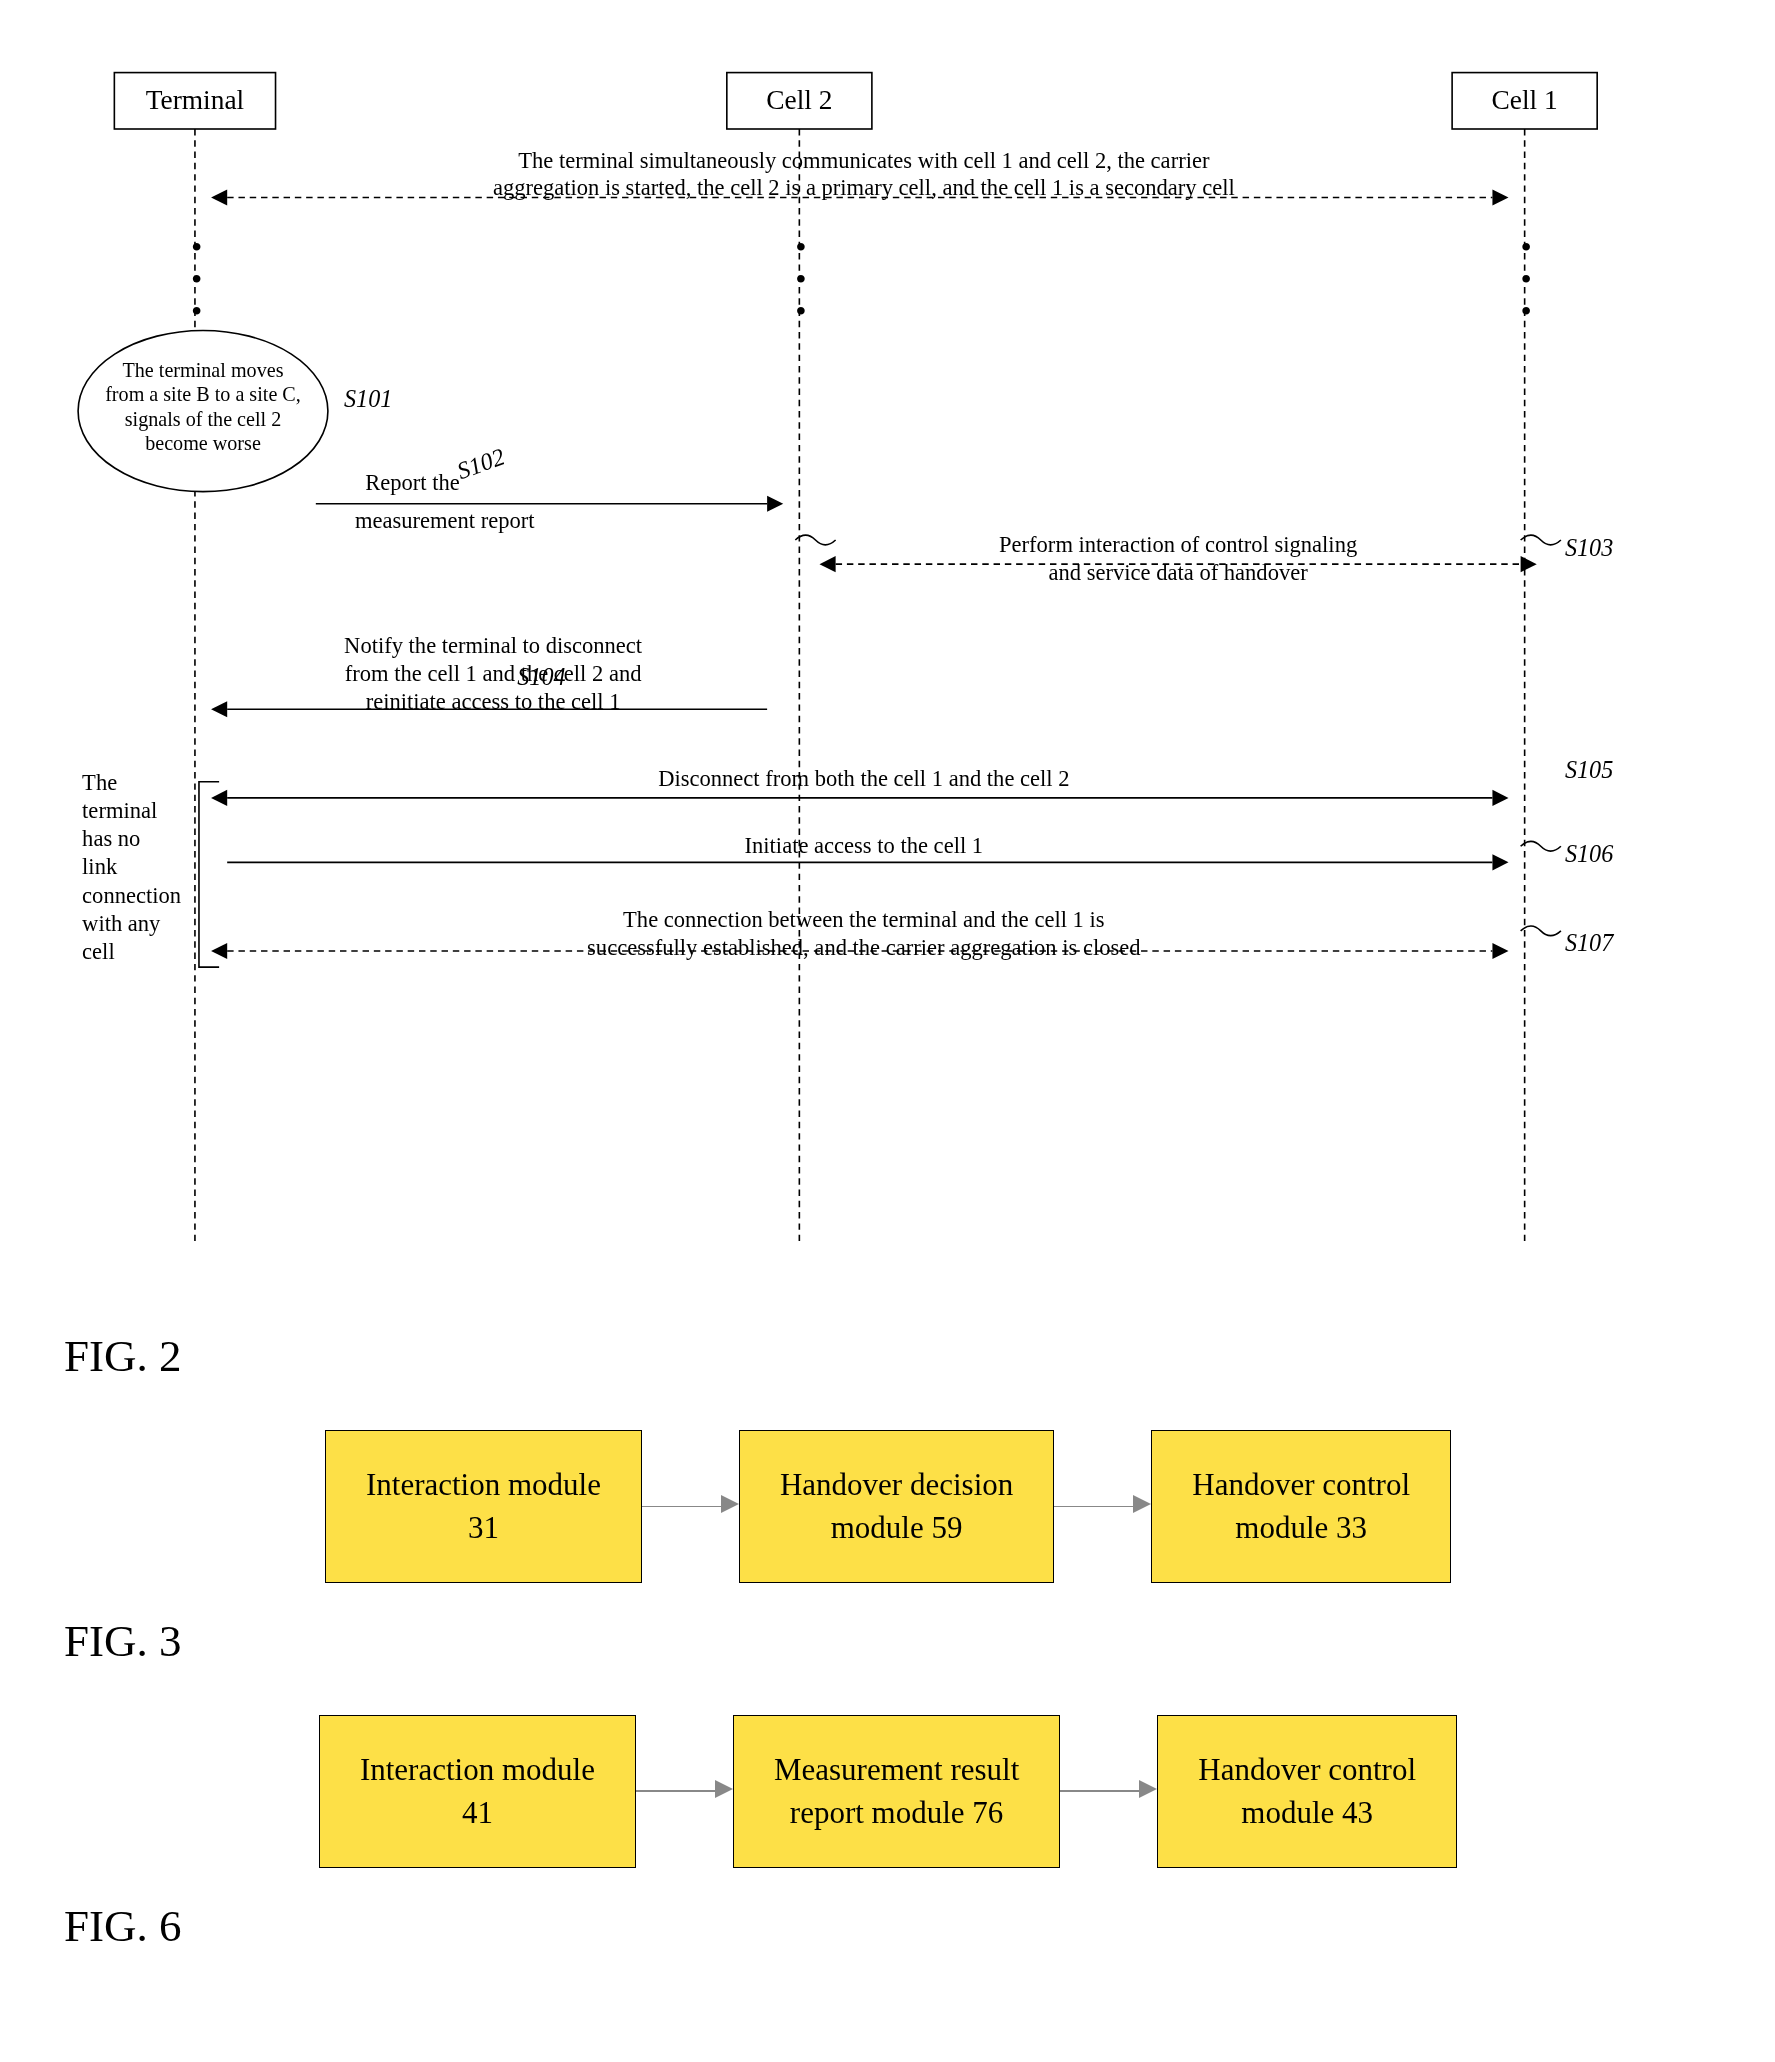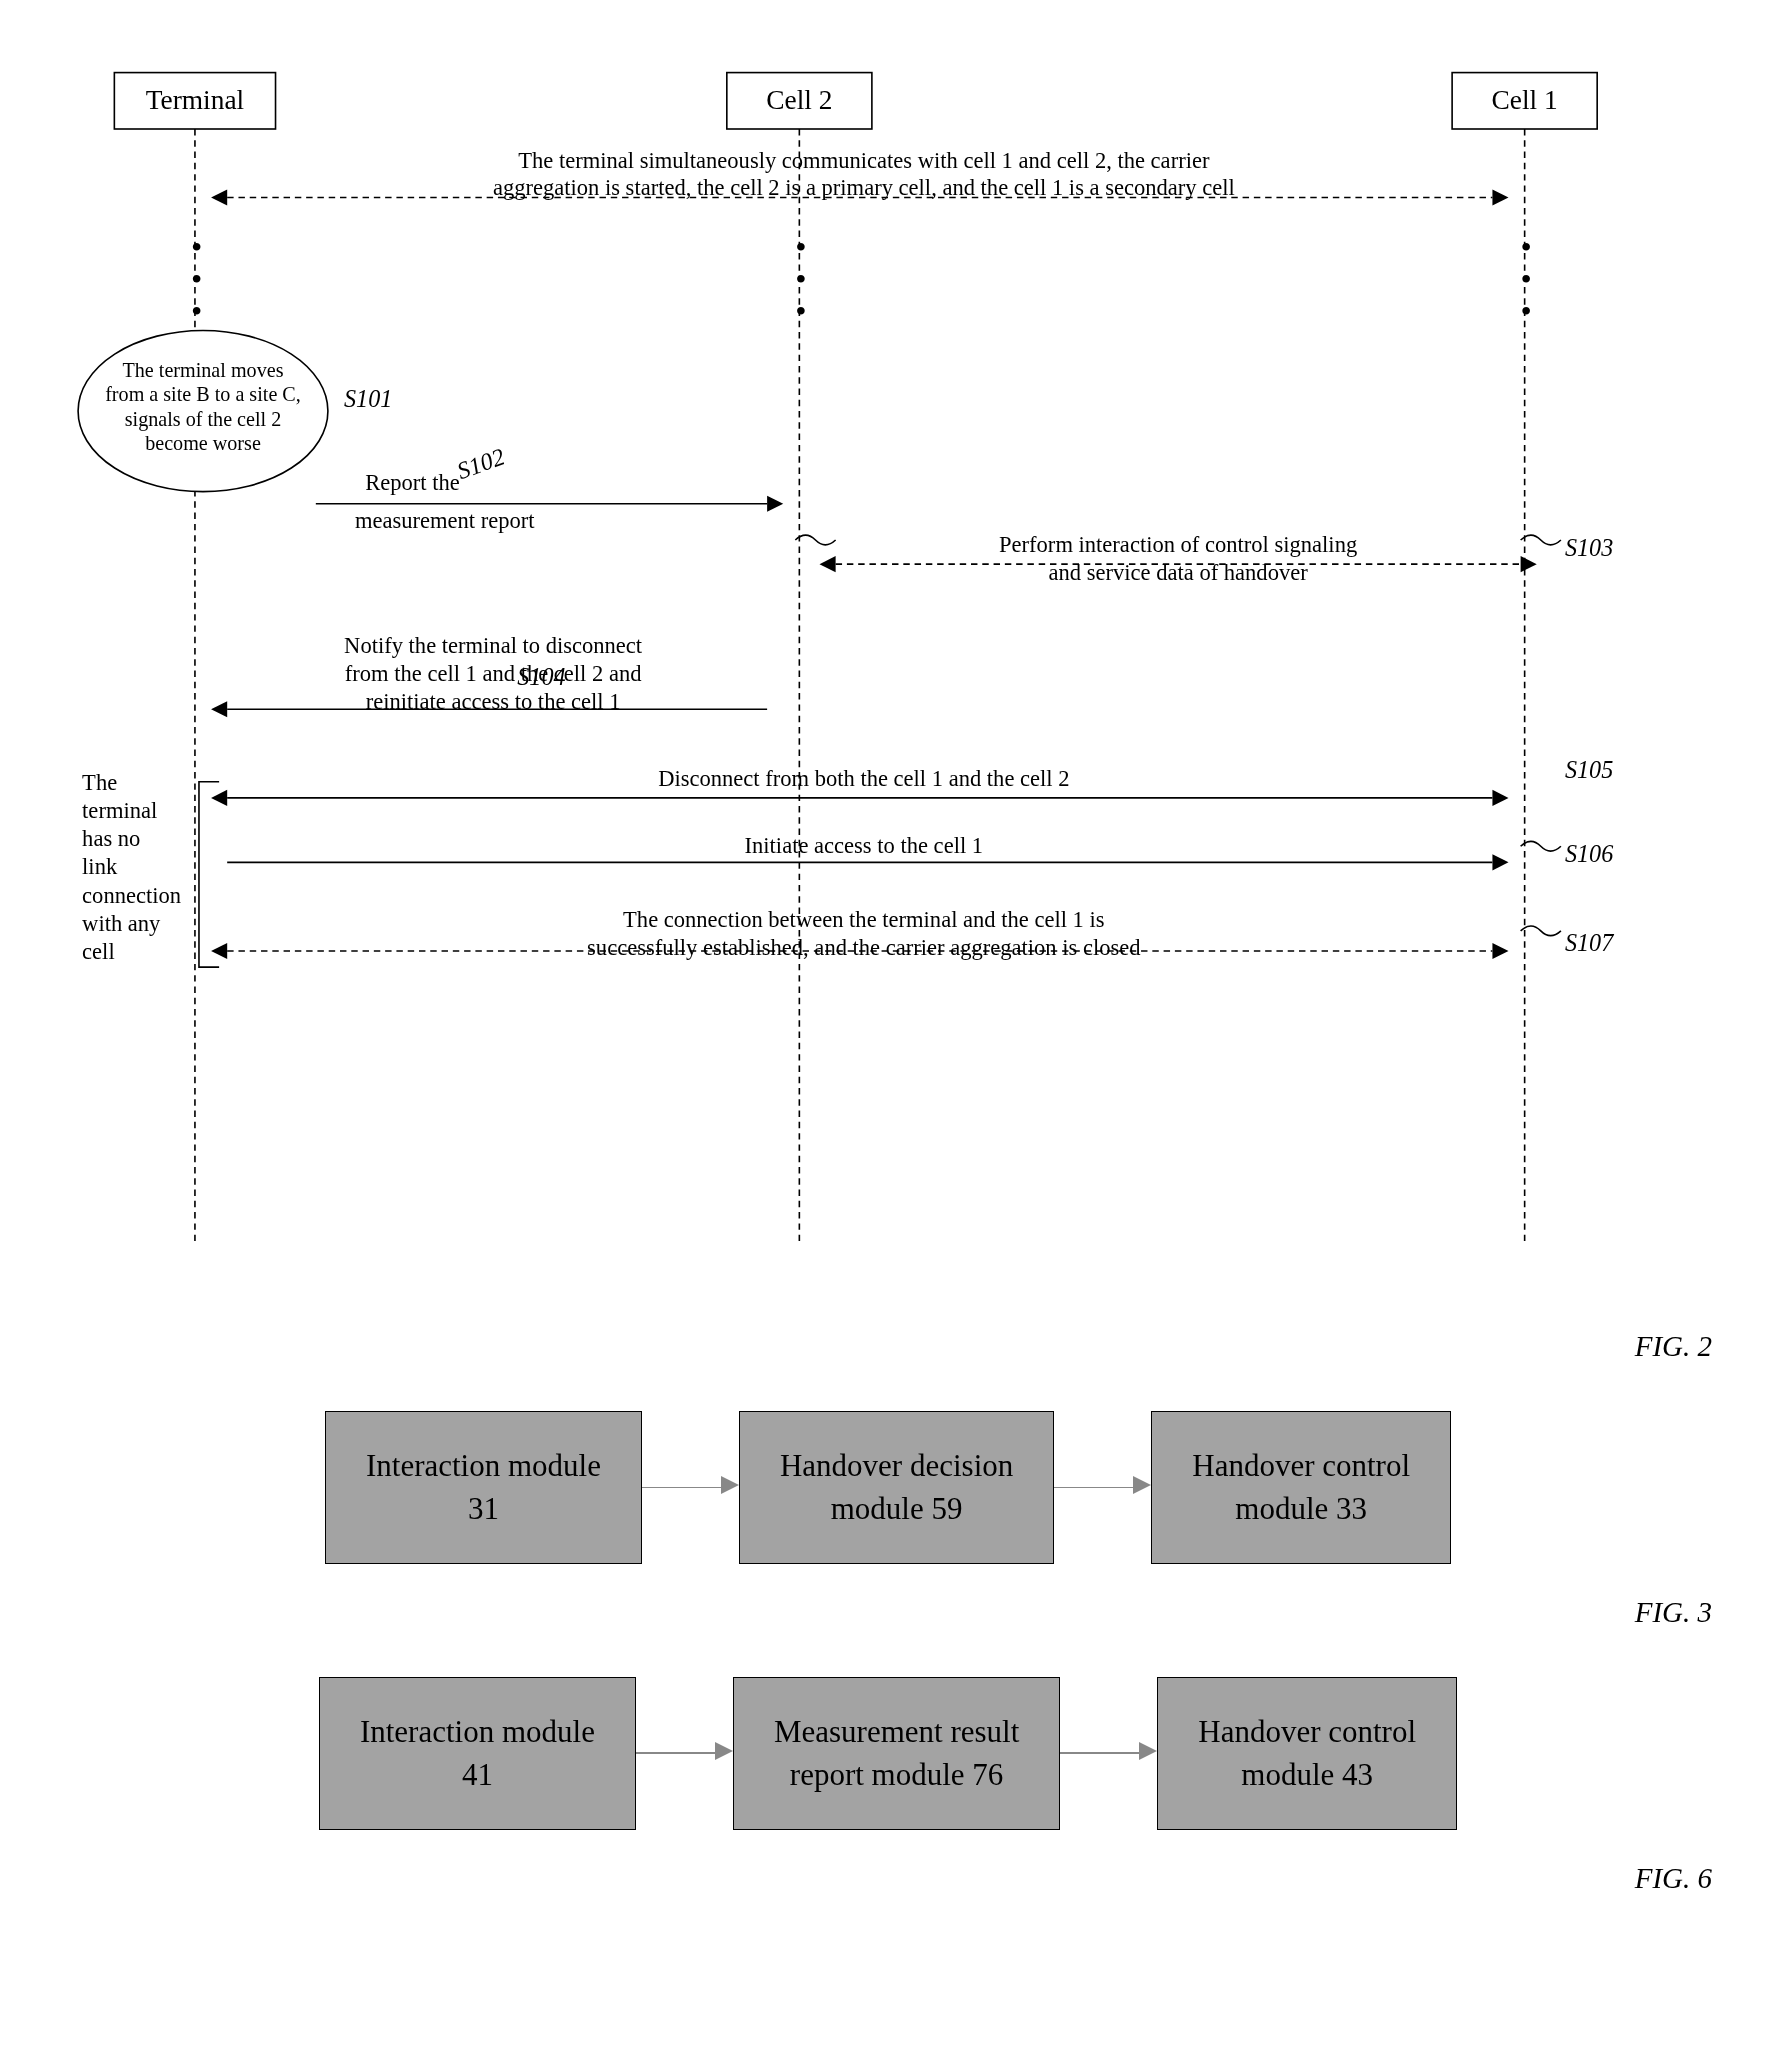--- a/index.html
+++ b/index.html
@@ -7,39 +7,38 @@
       background: #fff;
       font-family: "Times New Roman", Times, serif;
       width: 1776px;
       min-height: 2062px;
       padding: 48px 64px;
       color: #000;
     }
 
     
     .fig-caption {
-      text-align: right;
-      font-size: 29px;
+      text-align: left;
+      font-size: 45px;
       margin: 24px 0 48px 0;
-      font-style: italic;
     }
 
     
     .block-diagram {
       display: flex;
       align-items: center;
       justify-content: center;
       gap: 0;
       margin: 32px auto;
       width: 1451px;
     }
 
     .block-box {
       border: 1.6px solid #000;
-      background: #a3a3a3;
+      background: #fde047;
       text-align: center;
       font-size: 31px;
       padding: 32px 40px;
       min-width: 258px;
       min-height: 129px;
       display: flex;
       align-items: flex-end;
       justify-content: center;
       line-height: 1.4;
     }

